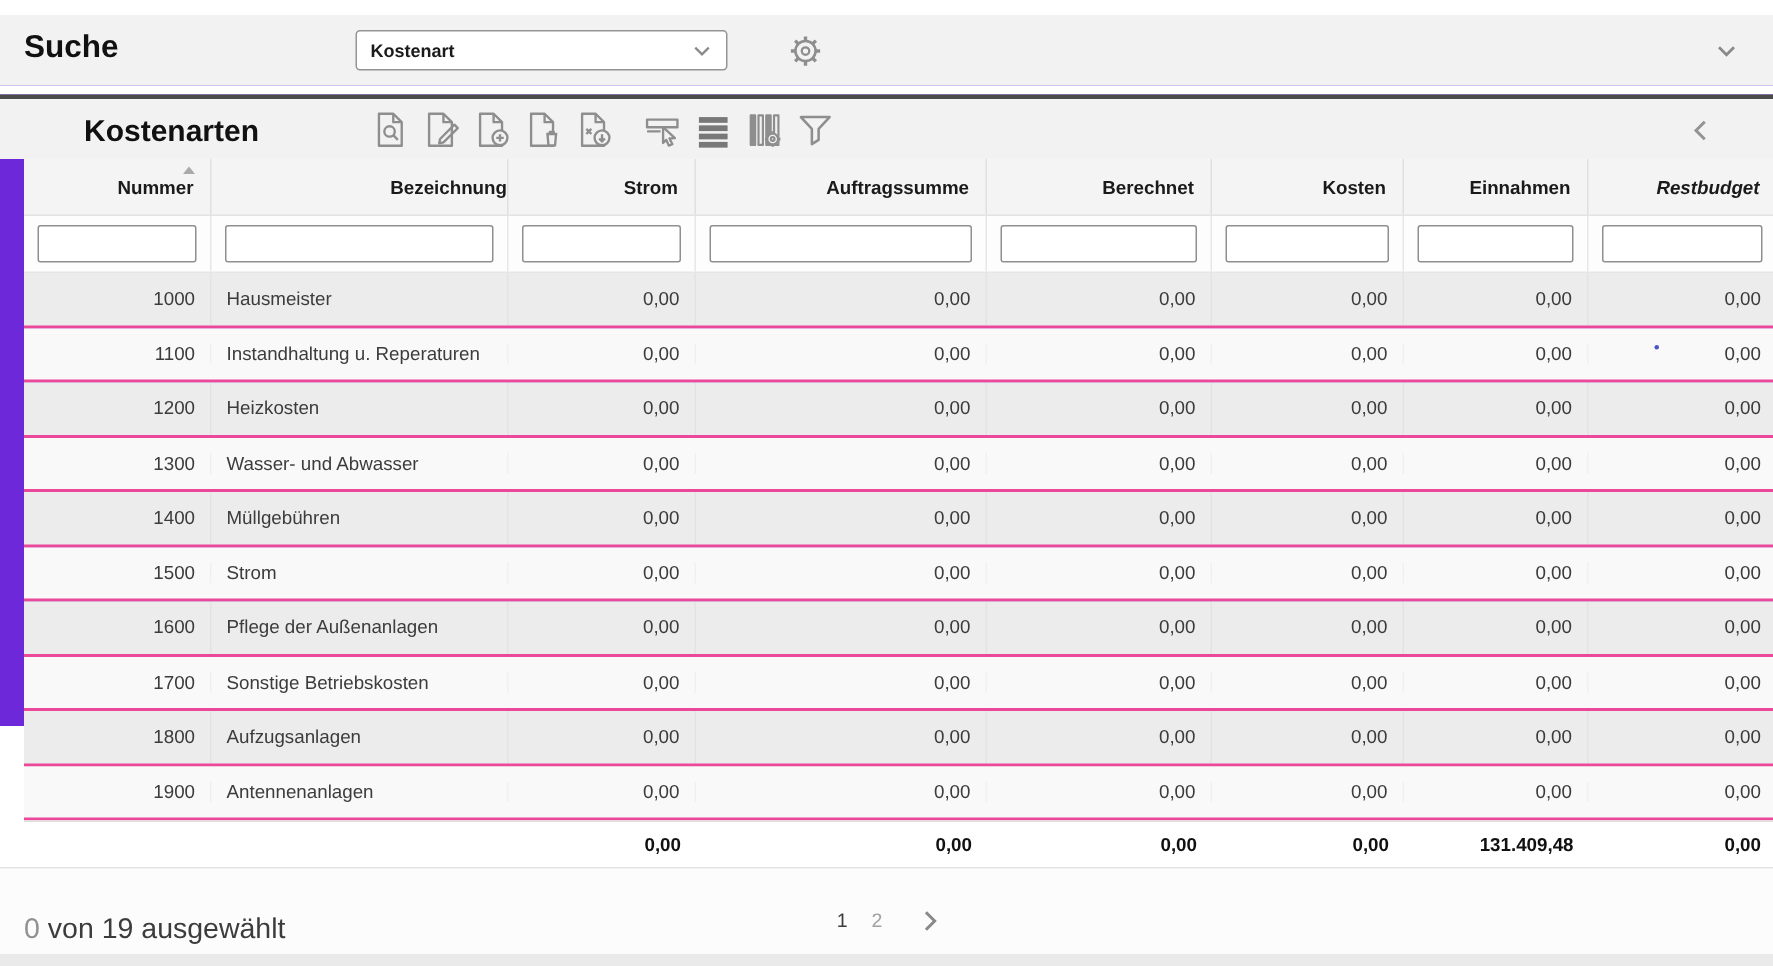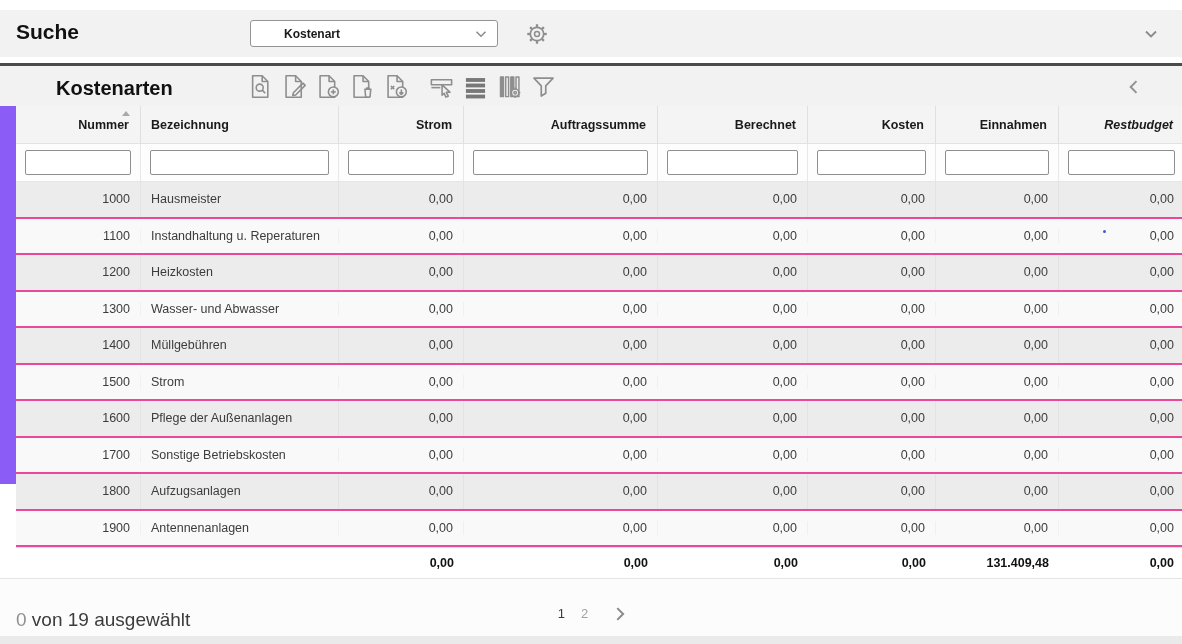--- a/index.html
+++ b/index.html
@@ -1,25 +1,25 @@
 <!DOCTYPE html>
 <html><head>
 <meta charset="utf-8">
 <style>
   * { margin:0; padding:0; box-sizing:border-box; }
   html,body { background:#fff; }
   body { font-family:"Liberation Sans", sans-serif; width:1182px; height:644px; overflow:hidden; }
-  .app { position:relative; width:1182px; height:484px; background:#8b5cf6; }
+  .app { position:relative; width:1182px; height:484px; background:#6d28d9; }
 
   
   .top-white { height:10px; background:#fff; }
   .search-bar { position:relative; height:47px; background:#f2f2f2; }
   .search-title { position:absolute; left:16px; top:10px; font-size:21px; font-weight:bold; color:#111; }
-  .entity-select { position:absolute; left:250px; top:10px; width:248px; height:27px; background:#fff;
-    border:1px solid #949494; border-radius:3px; display:flex; align-items:center; cursor:pointer;padding-left:24px; }
+  .entity-select { position:absolute; left:237px; top:10px; width:248px; height:27px; background:#fff;
+    border:1px solid #949494; border-radius:3px; display:flex; align-items:center; cursor:pointer; }
   .entity-select .val { flex:1; padding-left:9px; font-size:12px; font-weight:bold; color:#1a1a1a; }
   .entity-select svg { margin-right:7px; }
   .gear-btn { position:absolute; left:524px; top:10px; width:28px; height:28px; background:none; border:none; cursor:pointer; }
   .collapse-btn { position:absolute; right:18px; top:13px; width:24px; height:22px; background:none; border:none; cursor:pointer; }
 
   .gap-white { height:6px; background:#fff; }
   .dark-line { height:3px; background:#4b4b4b; }
 
   
   .panel-bar { position:relative; height:40px; background:#f2f2f2; }
@@ -29,21 +29,21 @@
   .tool-btn.group-gap { margin-left:11px; }
   .panel-collapse { position:absolute; right:36px; top:10px; width:22px; height:22px; background:none; border:none; cursor:pointer; }
 
   
   .tbl { width:1168px;margin-left:16px; }
   .hrow { display:flex; height:38px; background:#f4f4f4; border-bottom:1px solid #e2e2e2; }
   .hcell { display:flex; align-items:center; font-size:12.5px; font-weight:bold; color:#1a1a1a;
     border-right:1px solid #e0e0e0; position:relative; cursor:pointer; }
   .hcell:last-child { border-right:none;font-style:italic; }
   .hcell.ra { justify-content:flex-end; padding-right:11px; }
-  .hcell.la { justify-content:flex-start; padding-left:10px; }
+  .hcell.la { justify-content:flex-end; padding-left:10px; }
   .sort-asc { position:absolute; right:10px; top:5px; width:0; height:0;
     border-left:4px solid transparent; border-right:4px solid transparent; border-bottom:5px solid #a9a9a9; }
 
   .frow { display:flex; height:38px; background:#fdfdfd; border-bottom:1px solid #e6e6e6; }
   .fcell { border-right:1px solid #e7e7e7; display:flex; align-items:center; }
   .fcell:last-child { border-right:none; }
   .fcell input { width:calc(100% - 18px); margin:0 9px; height:25px; border:1px solid #8f8f8f; border-radius:2px; background:#fff; font-size:12px; padding:0 5px; }
 
   .drow { display:flex; height:36.5px; border-bottom:2px solid #ec4899; cursor:pointer; }
   .drow.odd  { background:#ececec; }

